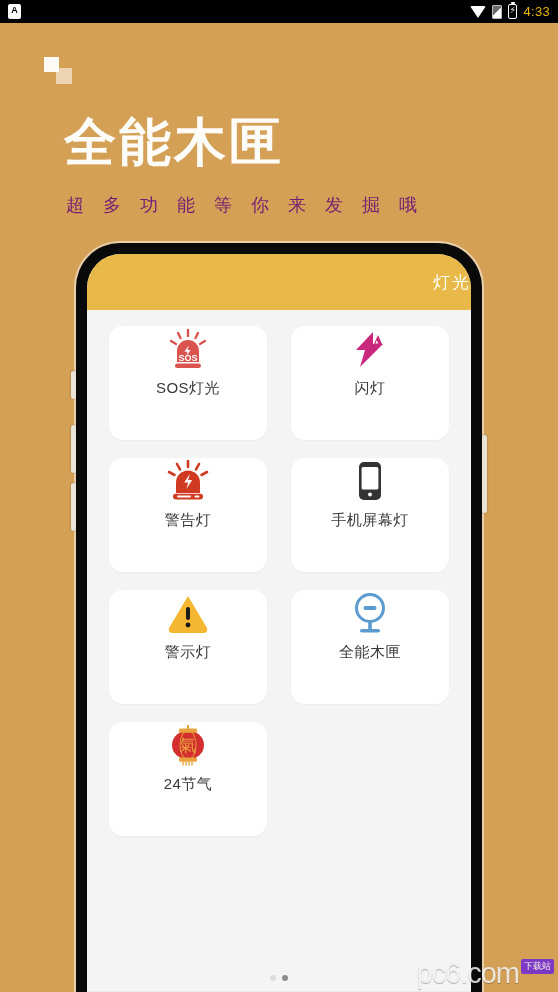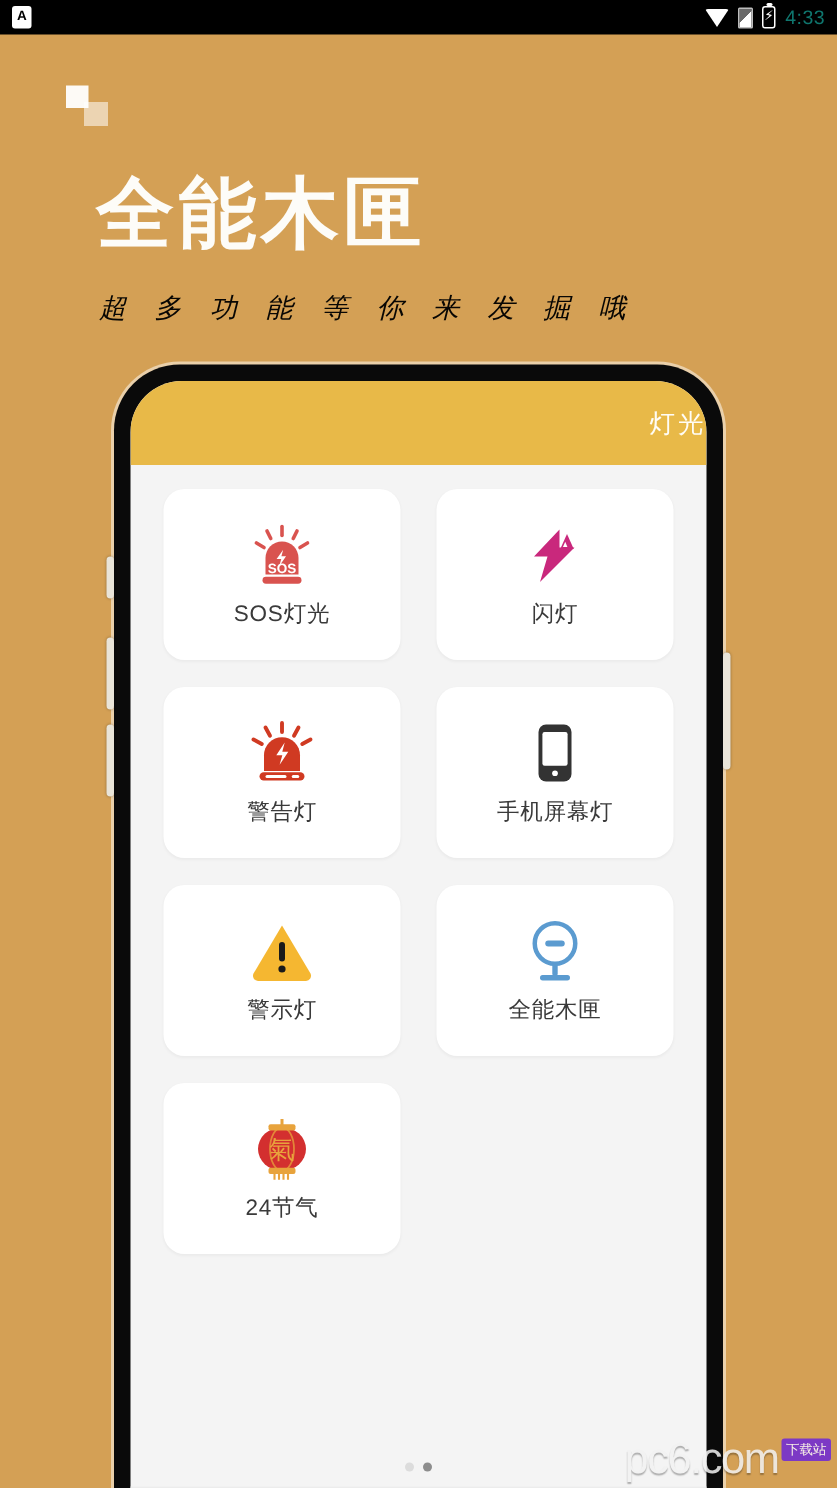--- a/index.html
+++ b/index.html
@@ -53,43 +53,42 @@
     border-radius:2px;
   }
   .ico-batt:before {
     content:""; position:absolute; top:-3px; left:2px;
     width:4px; height:2px; background:#fff; border-radius:1px;
   }
   .ico-batt:after {
     content:"⚡"; position:absolute; top:-1px; left:0;
     font-size:9px; color:#fff; line-height:12px;
   }
-  .sb-time { color:#0f766e; font-size:13px; letter-spacing:.3px; }
+  .sb-time { color:#eab308; font-size:13px; letter-spacing:.3px; }
 
   
   .hero { position:absolute; top:23px; left:0; width:558px; z-index:5; }
   .logo-mark { position:absolute; top:34px; left:44px; width:38px; height:34px; }
   .logo-mark .sq { position:absolute; background:rgba(255,255,255,.95); }
   .logo-mark .sq1 { left:0;  top:0;  width:15px; height:15px; }
   .logo-mark .sq2 { left:12px; top:11px; width:16px; height:16px; background:rgba(255,255,255,.55); }
   .hero-title {
     position:absolute; top:85px; left:64px;
     color:#fdfcf8;
     font-size:52px; font-weight:bold;
     letter-spacing:3px;
     white-space:nowrap;
   }
   .hero-sub {
     position:absolute; top:170px; left:66px;
-    color:#000000;
+    color:#701a75;
     font-size:18px;
     letter-spacing:7px;
     opacity:.96;
     white-space:nowrap;
-    font-style:italic;
   }
 
   
   .phone {
     position:absolute;
     left:76px; top:243px;
     width:406px; height:760px;
     background:#0a0a0a;
     border-radius:44px 44px 0 0;
     box-shadow:0 0 0 2px rgba(255,255,255,.5);
@@ -125,21 +124,21 @@
     display:grid;
     grid-template-columns:1fr 1fr;
     column-gap:24px;
     row-gap:18px;
   }
   .card {
     background:#fff;
     border-radius:14px;
     height:114px;
     display:flex; flex-direction:column;
-    align-items:center; justify-content:center;
+    align-items:center; 
     gap:7px;
     box-shadow:0 1px 2px rgba(0,0,0,.04);
   }
   .card-icon {
     width:46px; height:46px;
     display:flex; align-items:center; justify-content:center;
   }
   .card-icon svg { display:block; }
   .card-label {
     font-size:15px; color:#3a3a3a; letter-spacing:.5px;

